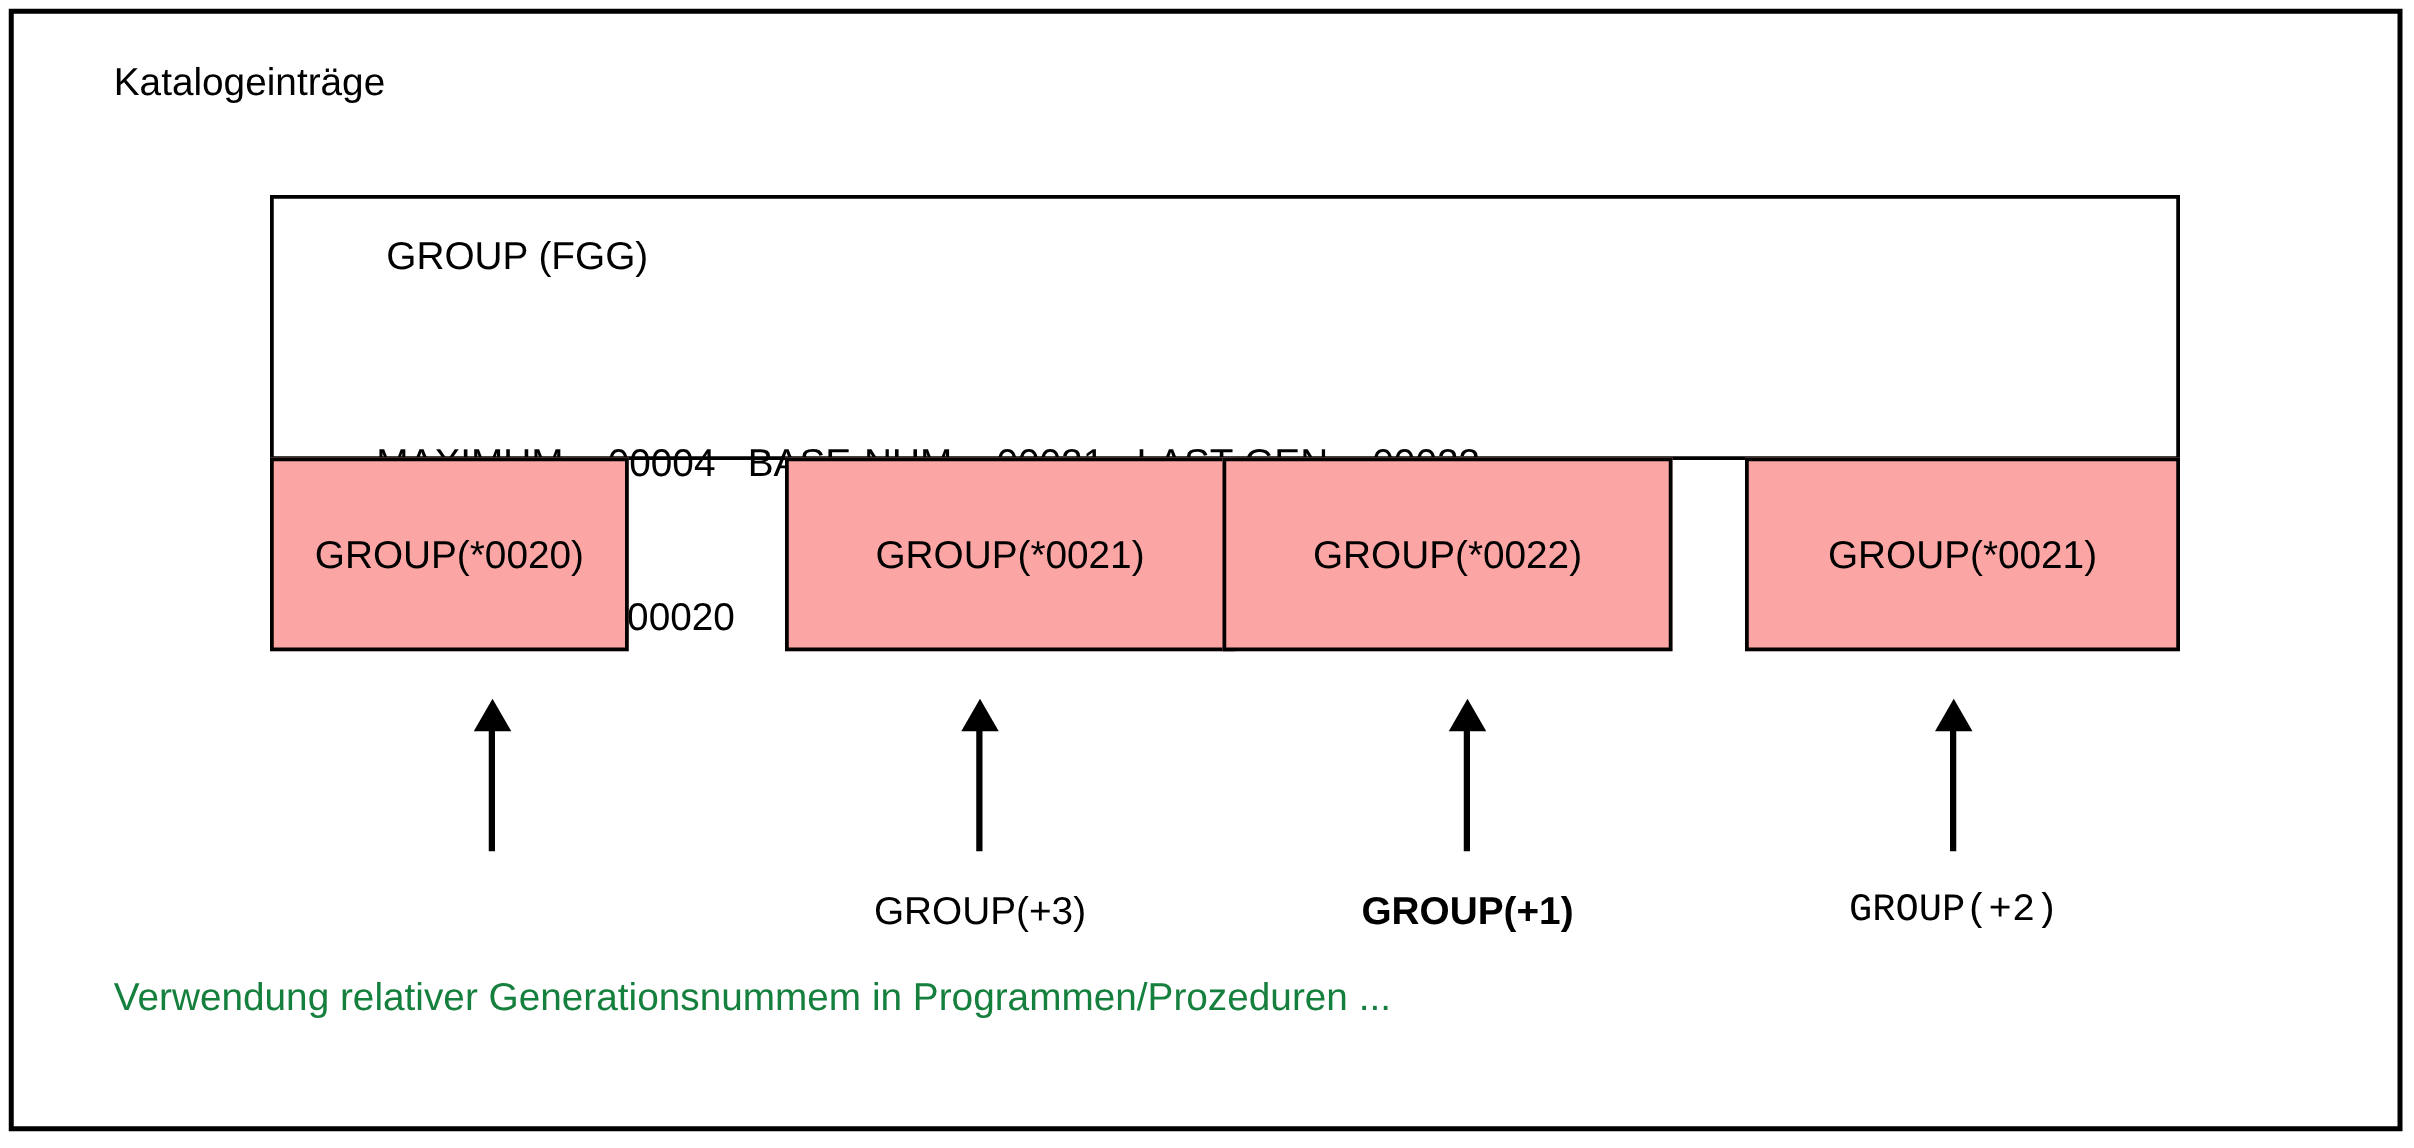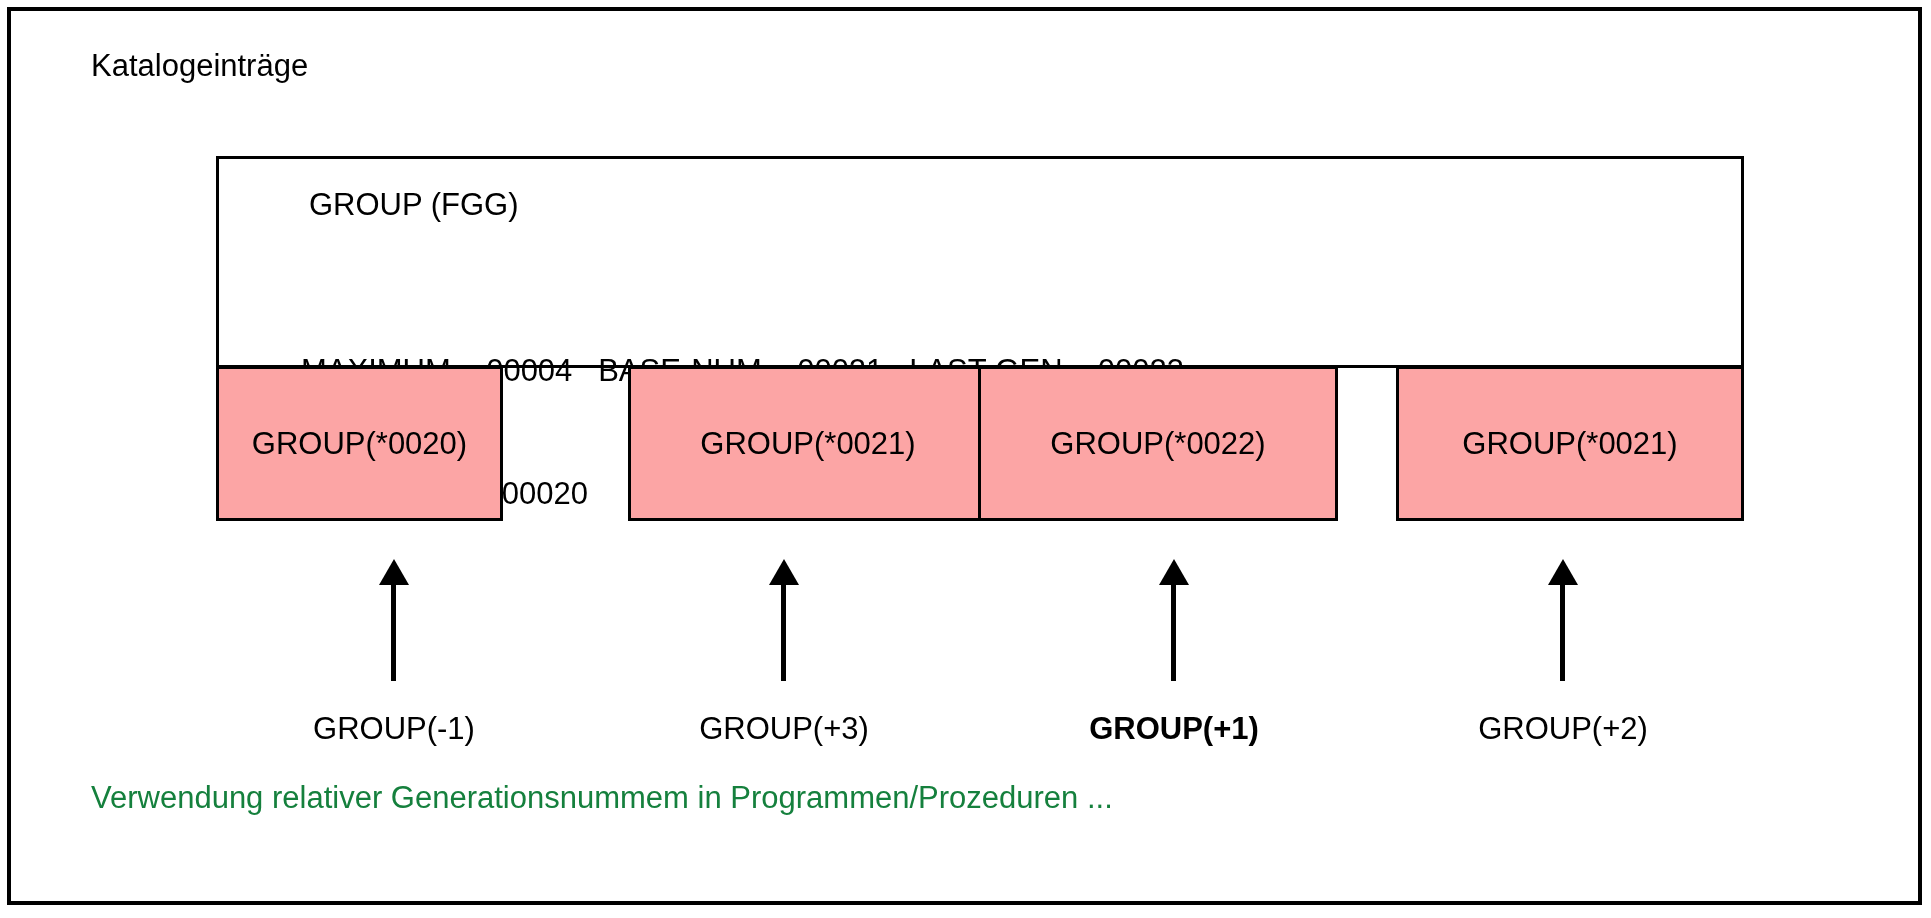--- a/index.html
+++ b/index.html
@@ -175,21 +175,20 @@
     </div>
     <div class="arrow" style="left:1148px; top:548px;">
       <div class="head"></div>
       <div class="shaft"></div>
     </div>
     <div class="arrow" style="left:1537px; top:548px;">
       <div class="head"></div>
       <div class="shaft"></div>
     </div>
 
-    <div class="rel-label" style="left:223px; width:320px;">GROUP(-1)</div>
     <div class="rel-label" style="left:613px; width:320px;">GROUP(+3)</div>
     <div class="rel-label" style="left:1003px; width:320px;font-weight:bold;">GROUP(+1)</div>
-    <div class="rel-label" style="left:1392px; width:320px;">GROUP(+2)</div>
+    <div class="rel-label" style="left:1392px; width:320px;font-family:Liberation Mono, monospace;">GROUP(+2)</div>
 
     <div class="bottom-caption">Verwendung relativer Generationsnummem in Programmen/Prozeduren ...</div>
 
   </div>
 </div>
 
 </body></html>

